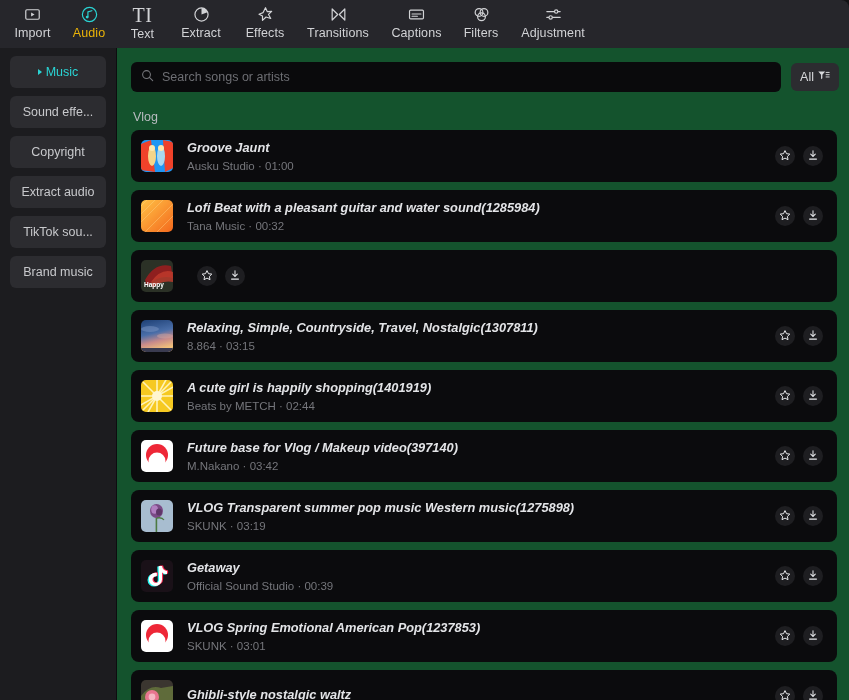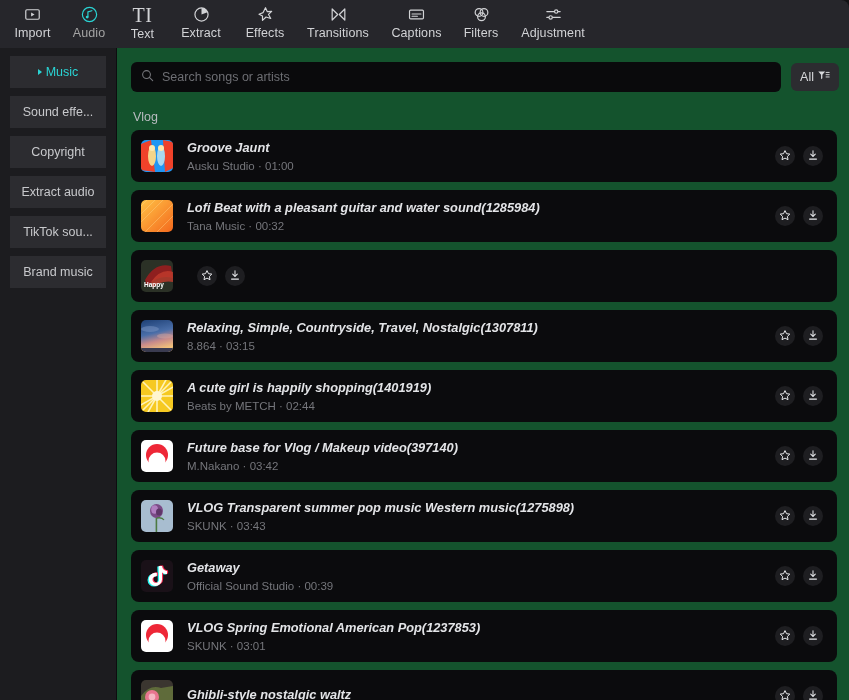--- a/index.html
+++ b/index.html
@@ -44,21 +44,21 @@
     height: 21px;
     display: flex; align-items: center; justify-content: center;
     margin-bottom: 2px;
   }
   .tool .lbl {
     font-size: 12.5px;
     letter-spacing: .1px;
     white-space: nowrap;
     line-height: 15px;
   }
-  .tool.active { color: #a3a3a3; }
+  .tool.active { color: #eab308; }
   .tool svg { display: block; }
   .tool .tistr {
     font-family: "Liberation Serif", serif;
     font-size: 20px;
     line-height: 20px;
     letter-spacing: .5px;
     color: #d2d3d6;
   }
   
   .tool.t-import     { width: 57px; }
@@ -87,21 +87,21 @@
     border-right: 1px solid #0d0d0f;
     padding-top: 8px;
     display: flex;
     flex-direction: column;
     gap: 8px;
     align-items: center;
   }
   .side-item {
     width: 96px;
     height: 32px;
-    border-radius: 0;
+    border-radius: 6px;
     background: #2c2c30;
     color: #c8c9cc;
     font-size: 12.5px;
     display: flex;
     align-items: center;
     justify-content: center;
     cursor: pointer;
     white-space: nowrap;
     position: relative;
   }
@@ -566,21 +566,21 @@
     <div class="thumb"><svg width="32" height="32" viewBox="0 0 32 32">
         <rect width="32" height="32" fill="#a8bdd0"></rect>
         <rect x="14.6" y="14" width="1.6" height="18" fill="#4c7a42"></rect>
         <ellipse cx="15.5" cy="11" rx="6.5" ry="7" fill="#7a4a86"></ellipse>
         <ellipse cx="13.6" cy="9.5" rx="3.4" ry="4.2" fill="#b07ec0"></ellipse>
         <ellipse cx="18" cy="12" rx="3" ry="3.6" fill="#5e3668"></ellipse>
         <path d="M16 18 Q21 17 23 20" stroke="#4c7a42" stroke-width="1.3" fill="none"></path>
       </svg></div>
     <div class="meta">
       <div class="song-title">VLOG Transparent summer pop music Western music(1275898)</div>
-      <div class="song-sub">SKUNK · 03:43</div>
+      <div class="song-sub">SKUNK · 03:19</div>
     </div>
     <div class="actions">
       <div class="abtn">
         <span><svg width="12" height="12" viewBox="0 0 24 24" fill="none" stroke="#e6e7ea" stroke-width="2" stroke-linejoin="round">
    <path d="M12 3.2 L15 9.4 L21.6 10.2 L16.8 14.9 L18 21.4 L12 18.2 L6 21.4
             L7.2 14.9 L2.4 10.2 L9 9.4 Z"></path>
                   </svg></span>
       </div>
       <div class="abtn">
         <span><svg width="12" height="12" viewBox="0 0 24 24" fill="none" stroke="#e6e7ea" stroke-width="2.1" stroke-linecap="round" stroke-linejoin="round">

